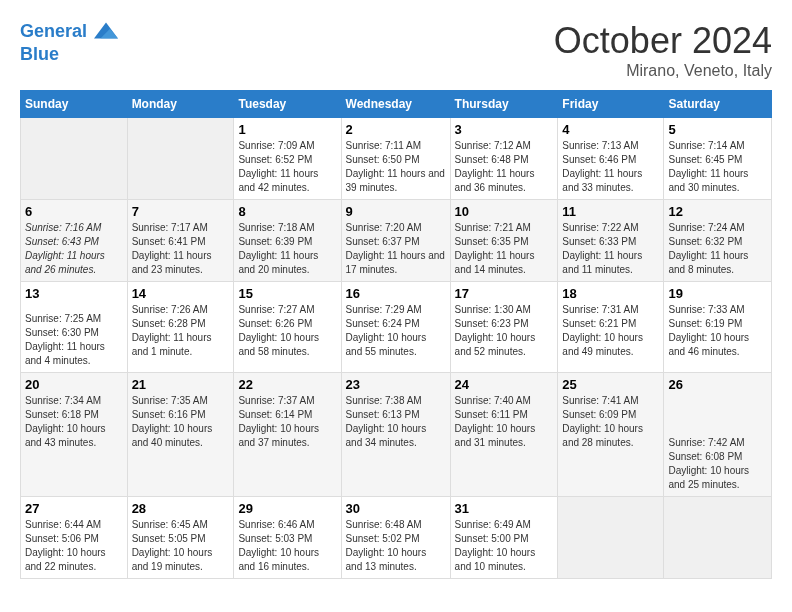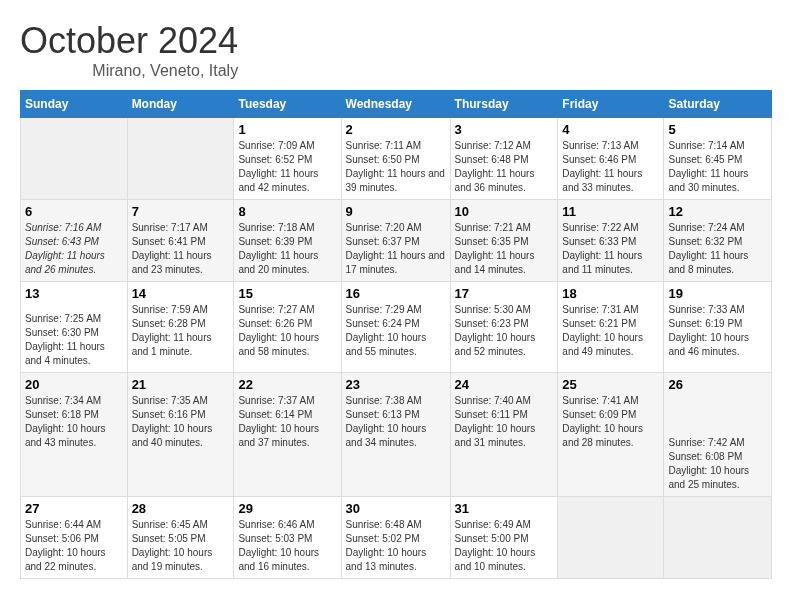--- a/index.html
+++ b/index.html
@@ -93,20 +93,34 @@
       background: #ffffff;
     }
     tbody tr td.empty {
       background: #f0f0f0;
     }
   </style>
 </head>
 <body>
 
 <div class="header">
+  <div class="logo">
+    <div>
+      <div style="display:flex;align-items:center;">
+        <div class="logo-text">
+          <span>General</span>
+          <svg class="logo-icon" viewBox="0 0 30 24" style="display:inline-block;vertical-align:middle;">
+            <polygon points="0,20 15,0 30,20" fill="#2a7dc9"></polygon>
+            <polygon points="8,20 20,8 30,20" fill="#4fa3e0" opacity="0.7"></polygon>
+          </svg>
+        </div>
+      </div>
+      <div class="logo-text" style="color:#2a7dc9;font-size:18px;font-weight:bold;">Blue</div>
+    </div>
+  </div>
   <div class="title-block">
     <div class="month-title">October 2024</div>
     <div class="location-title">Mirano, Veneto, Italy</div>
   </div>
 </div>
 
 <table>
   <thead>
     <tr>
     <th>Sunday</th>
@@ -199,39 +213,39 @@
       </tr>
       <tr>
         <td>
           <div class="day-number">13</div>
           <div class="day-info" style="white-space: pre-line; margin-top: 11px;">Sunrise: 7:25 AM
 Sunset: 6:30 PM
 Daylight: 11 hours and 4 minutes.</div>
         </td>
         <td>
           <div class="day-number">14</div>
-          <div class="day-info" style="white-space: pre-line;">Sunrise: 7:59 AM
+          <div class="day-info" style="white-space: pre-line;">Sunrise: 7:26 AM
 Sunset: 6:28 PM
 Daylight: 11 hours and 1 minute.</div>
         </td>
         <td>
           <div class="day-number">15</div>
           <div class="day-info" style="white-space: pre-line;">Sunrise: 7:27 AM
 Sunset: 6:26 PM
 Daylight: 10 hours and 58 minutes.</div>
         </td>
         <td>
           <div class="day-number">16</div>
           <div class="day-info" style="white-space: pre-line;">Sunrise: 7:29 AM
 Sunset: 6:24 PM
 Daylight: 10 hours and 55 minutes.</div>
         </td>
         <td>
           <div class="day-number">17</div>
-          <div class="day-info" style="white-space: pre-line;">Sunrise: 5:30 AM
+          <div class="day-info" style="white-space: pre-line;">Sunrise: 1:30 AM
 Sunset: 6:23 PM
 Daylight: 10 hours and 52 minutes.</div>
         </td>
         <td>
           <div class="day-number">18</div>
           <div class="day-info" style="white-space: pre-line;">Sunrise: 7:31 AM
 Sunset: 6:21 PM
 Daylight: 10 hours and 49 minutes.</div>
         </td>
         <td>

